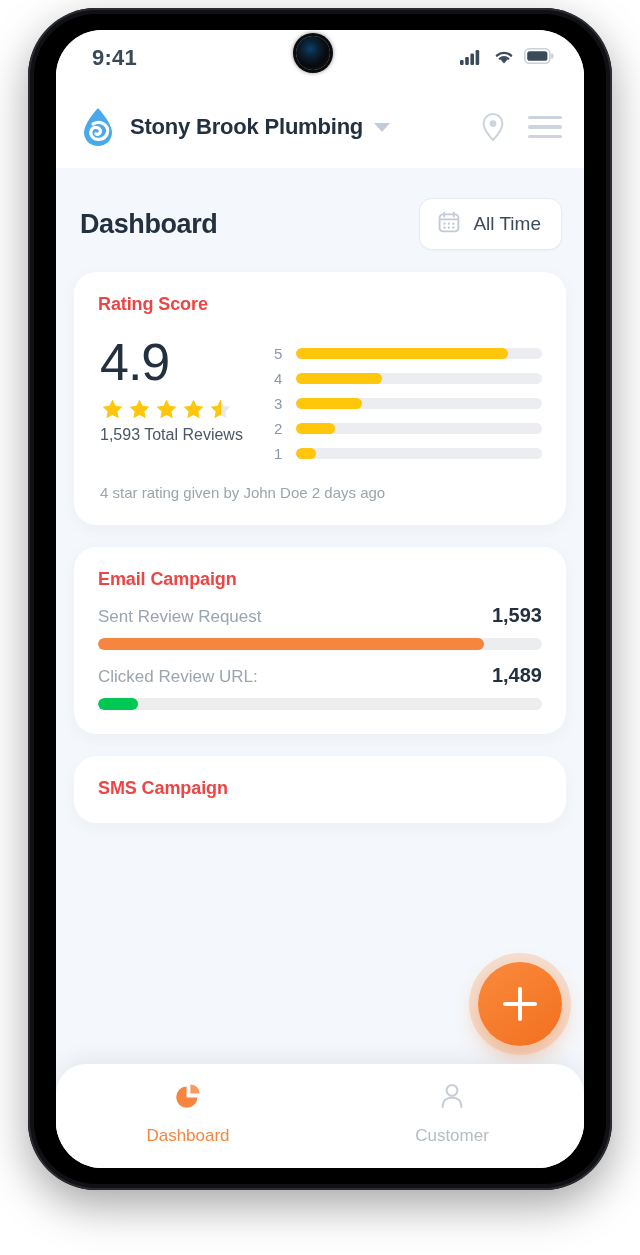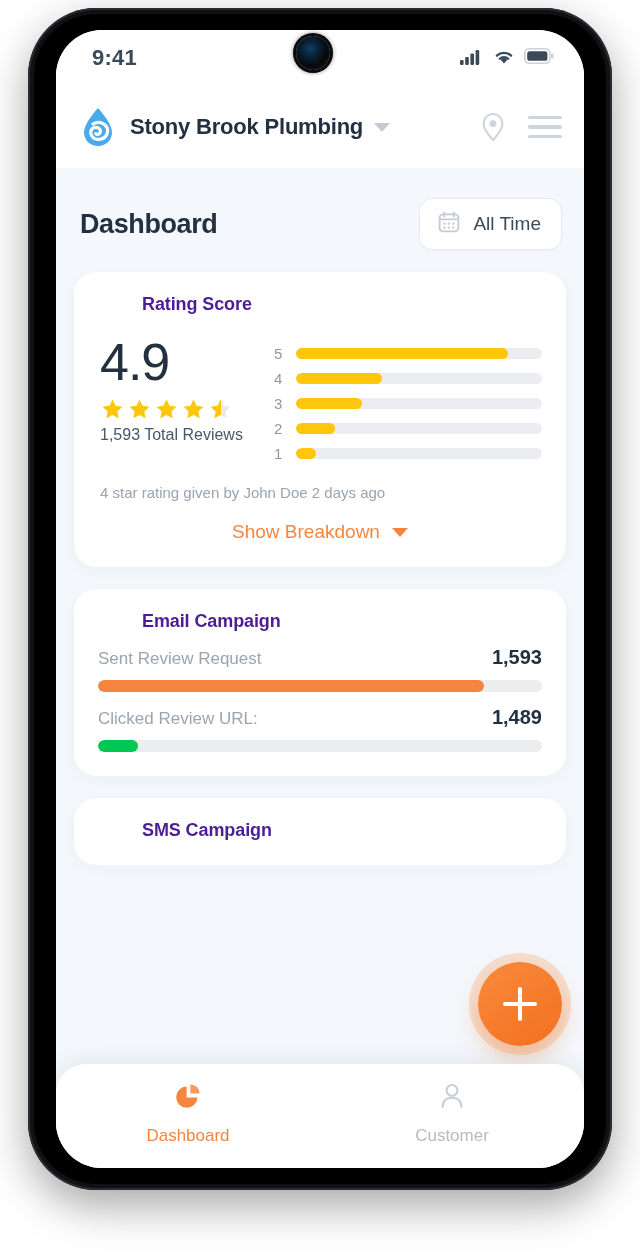--- a/index.html
+++ b/index.html
@@ -120,23 +120,22 @@
   .date-btn-label { font-size: 19px; color: #3c4b5a; }
 
   .card {
     background: #ffffff;
     border-radius: 22px;
     margin-top: 22px;
     padding: 22px 24px 24px 24px;
     box-shadow: 0 4px 16px rgba(42,61,92,0.045);
   }
   .card-title {
-    font-size: 18px; font-weight: bold; color: #4c1d95;
+    font-size: 18px; font-weight: bold; color: #ef4444;
     letter-spacing: -0.1px;
-    margin-left: 44px;
   }
 
   
   .rating-body { display: flex; margin-top: 20px; }
   .rating-left { width: 176px; flex: none; padding-left: 2px; }
   .score {
     font-size: 52px; font-weight: normal; color: #22303f;
     line-height: 1.04; letter-spacing: -1px;
   }
   .stars { display: flex; gap: 2px; margin-top: 8px; }
@@ -368,24 +367,20 @@
               <span class="hist-label">1</span>
               <span class="hist-track">
                 <span class="hist-fill" style="width: 8%;"></span>
               </span>
             </div>
           </div>
         </div>
 
         <div class="rating-note">4 star rating given by John Doe 2 days ago</div>
 
-        <div class="breakdown">
-          <span class="breakdown-label">Show Breakdown</span>
-          <span class="breakdown-caret"></span>
-        </div>
       </div>
 
       <div class="card">
         <div class="card-title">Email Campaign</div>
 
         <div class="metric">
           <div class="metric-head">
             <span class="metric-label">Sent Review Request</span>
             <span class="metric-value">1,593</span>
           </div>

